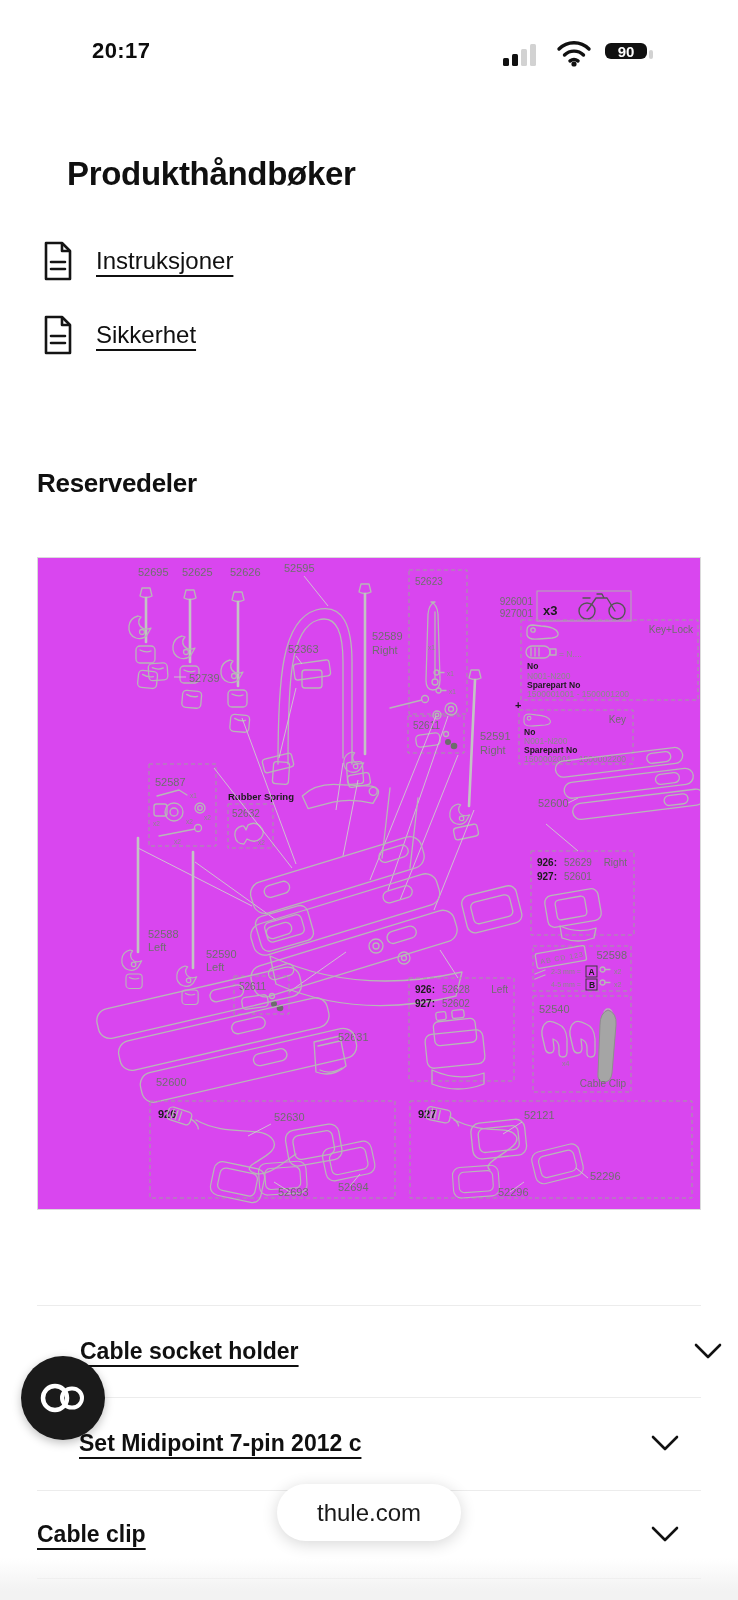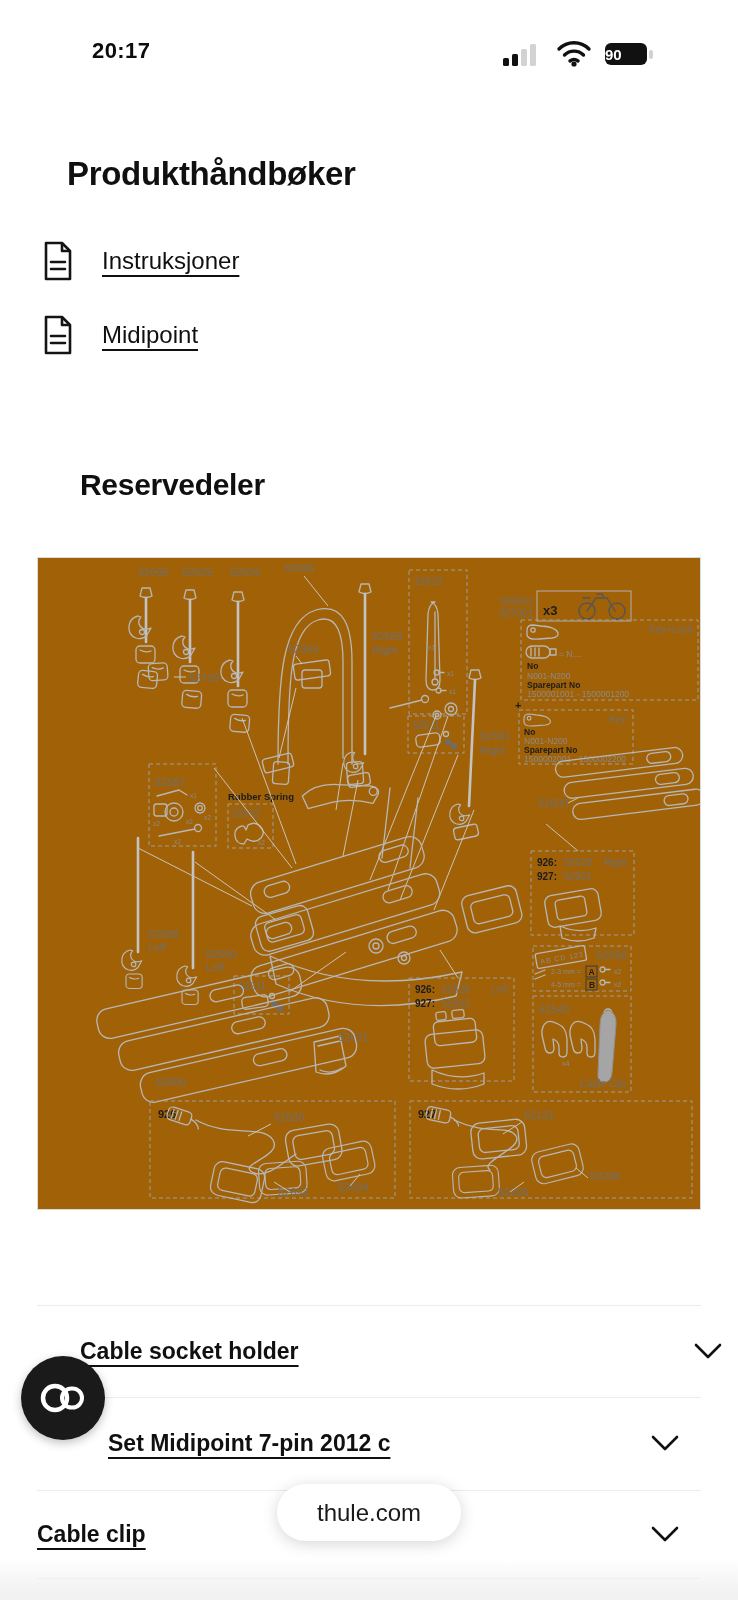--- a/index.html
+++ b/index.html
@@ -3,46 +3,46 @@
 <meta charset="utf-8">
 <style>
   html,body{margin:0;padding:0;background:#fff;}
   body{width:738px;height:1600px;position:relative;overflow:hidden;
        font-family:"Liberation Sans","DejaVu Sans",sans-serif;color:#0e0e0e;}
   .abs{position:absolute;}
   
   .sb-time{left:92px;top:38px;font-size:22px;font-weight:700;letter-spacing:.4px;color:#0d0d0d;}
   
   .h1{left:37px;top:155px;font-size:33px;font-weight:700;letter-spacing:-.3px;color:#101010;margin-left:30px;}
-  .h2{left:37px;top:468px;font-size:30px;font-weight:700;letter-spacing:-.3px;color:#101010;margin-left:43px;}
-  
-  .link-row{left:40px;display:flex;align-items:center;gap:26px;}
+  .h2{left:37px;top:468px;font-size:26px;font-weight:700;letter-spacing:-.3px;color:#101010;}
+  
+  .link-row{left:40px;display:flex;align-items:center;gap:20px;}
   .link-row a{font-size:24px;color:#101010;text-decoration:underline;
               text-decoration-thickness:1.8px;text-underline-offset:6px;}
   
   .diagram-frame{left:37px;top:557px;width:664px;height:653px;border:1px solid #dadada;
-                 box-sizing:border-box;background:#a16207;}
+                 box-sizing:border-box;background:#d946ef;}
   
   .ln{fill:none;stroke:#b7b7b7;stroke-width:1.3;stroke-linecap:round;stroke-linejoin:round;}
   .ln2{fill:none;stroke:#c3c3c3;stroke-width:2.6;stroke-linecap:round;}
   .db{fill:none;stroke:#9e9e9e;stroke-width:1;stroke-dasharray:4 3;}
   .sbx{fill:none;stroke:#b0b0b0;stroke-width:1;}
   .ld{fill:none;stroke:#cdcdcd;stroke-width:.9;}
   .t{font-family:"Liberation Sans","DejaVu Sans",sans-serif;font-size:11px;fill:#6f6f6f;}
   .t10{font-size:10px;} .t8{font-size:8.5px;fill:#8a8a8a;} .t7{font-size:7px;fill:#8a8a8a;}
   .t65{font-size:6.5px;fill:#8a8a8a;}
   .tb{fill:#1c1c1c;font-weight:bold;}
   .grayfill{fill:#a5a5a5;stroke:#8e8e8e;stroke-width:1;}
   .dk{fill:none;stroke:#555;stroke-width:1.4;stroke-linecap:round;stroke-linejoin:round;}
   
   .divider{left:37px;width:664px;height:1px;background:#ececec;}
   .acc-row{left:0;width:738px;height:91px;display:flex;align-items:center;}
   .acc-label{margin-left:37px;font-size:23px;font-weight:700;color:#101010;
              text-decoration:underline;text-decoration-thickness:2px;text-underline-offset:6px;}
-  .acc-label.shift{margin-left:108px;}
+  .acc-label.shift{margin-left:79px;}
   .acc-chev{position:absolute;right:58px;}
   
   .cookie-btn{left:21px;top:1356px;width:84px;height:84px;border-radius:50%;background:#1a1a1a;
               display:flex;align-items:center;justify-content:center;box-shadow:0 3px 10px rgba(0,0,0,.25);}
   
   .url-pill{left:50%;top:1484px;transform:translateX(-50%);width:184px;height:57px;border-radius:29px;
             background:#fff;box-shadow:0 3px 16px rgba(0,0,0,.16);display:flex;align-items:center;
             justify-content:center;font-size:24px;color:#1a1a1a;}
   .bottom-fade{left:0;top:1558px;width:738px;height:42px;
                background:linear-gradient(to bottom,rgba(244,244,244,0),#f2f2f2 80%);}
@@ -56,22 +56,22 @@
   <rect x="9" y="12" width="6" height="12" rx="1.5" fill="#111"></rect>
   <rect x="18" y="7" width="6" height="17" rx="1.5" fill="#d2d2d2"></rect>
   <rect x="27" y="2" width="6" height="22" rx="1.5" fill="#d2d2d2"></rect>
 </svg>
 <svg class="abs" style="left:556px;top:40px;" width="36" height="27">
   <path d="M3 9 a21 21 0 0 1 30 0" fill="none" stroke="#111" stroke-width="3.4" stroke-linecap="round"></path>
   <path d="M8.5 15 a13.5 13.5 0 0 1 19 0" fill="none" stroke="#111" stroke-width="3.4" stroke-linecap="round"></path>
   <path d="M14 21 a7 7 0 0 1 8 0" fill="none" stroke="#111" stroke-width="3.4" stroke-linecap="round"></path>
   <circle cx="18" cy="24" r="2.6" fill="#111"></circle>
 </svg>
-<div class="abs" style="left:605px;top:43px;width:42px;height:22px;border-radius:6px;background:#111;
-     display:flex;align-items:center;justify-content:flex-start;">
+<div class="abs" style="left:605px;top:43px;width:42px;height:16px;border-radius:6px;background:#111;
+     display:flex;align-items:center;justify-content:center;">
   <span style="color:#fff;font-size:15px;font-weight:700;">90</span>
 </div>
 <div class="abs" style="left:649px;top:50px;width:4px;height:9px;border-radius:2px;background:#d2d2d2;"></div>
 
 <div class="abs h1">Produkthåndbøker</div>
 
 <div class="abs link-row" style="top:240px;">
   <svg width="36" height="42" viewBox="0 0 36 42">
     <path d="M6 3 h16 l8 8 v28 h-24 z" fill="none" stroke="#141414" stroke-width="2.6" stroke-linejoin="round"></path>
     <path d="M22 3 v8 h8" fill="none" stroke="#141414" stroke-width="2.6" stroke-linejoin="round"></path>
@@ -79,21 +79,21 @@
   </svg>
   <a href="#">Instruksjoner</a>
 </div>
 
 <div class="abs link-row" style="top:314px;">
   <svg width="36" height="42" viewBox="0 0 36 42">
     <path d="M6 3 h16 l8 8 v28 h-24 z" fill="none" stroke="#141414" stroke-width="2.6" stroke-linejoin="round"></path>
     <path d="M22 3 v8 h8" fill="none" stroke="#141414" stroke-width="2.6" stroke-linejoin="round"></path>
     <path d="M11 22 h14 M11 29 h14" stroke="#141414" stroke-width="2.6" stroke-linecap="round"></path>
   </svg>
-  <a href="#">Midipoint</a>
+  <a href="#">Sikkerhet</a>
 </div>
 
 <div class="abs h2">Reservedeler</div>
 
 <div class="abs diagram-frame">
 <svg width="662" height="651" viewBox="0 0 662 651">
   <defs>
     <g id="cube">
           <rect x="0" y="0" width="19" height="17" rx="4" class="ln"></rect>
           <path d="M4 4 q6 3 11 1" class="ln"></path>

